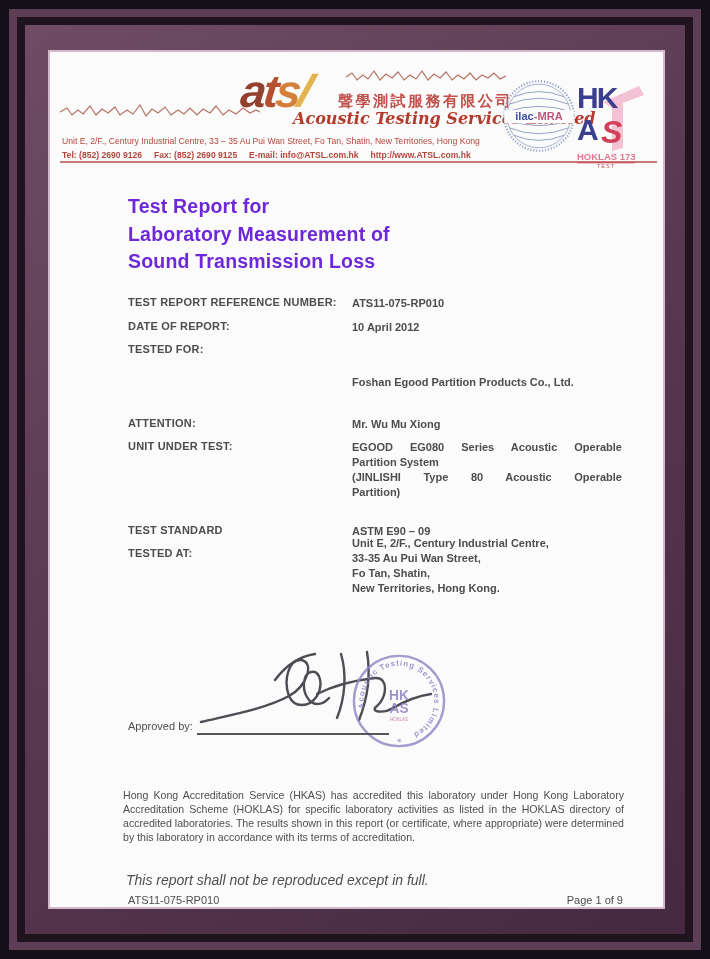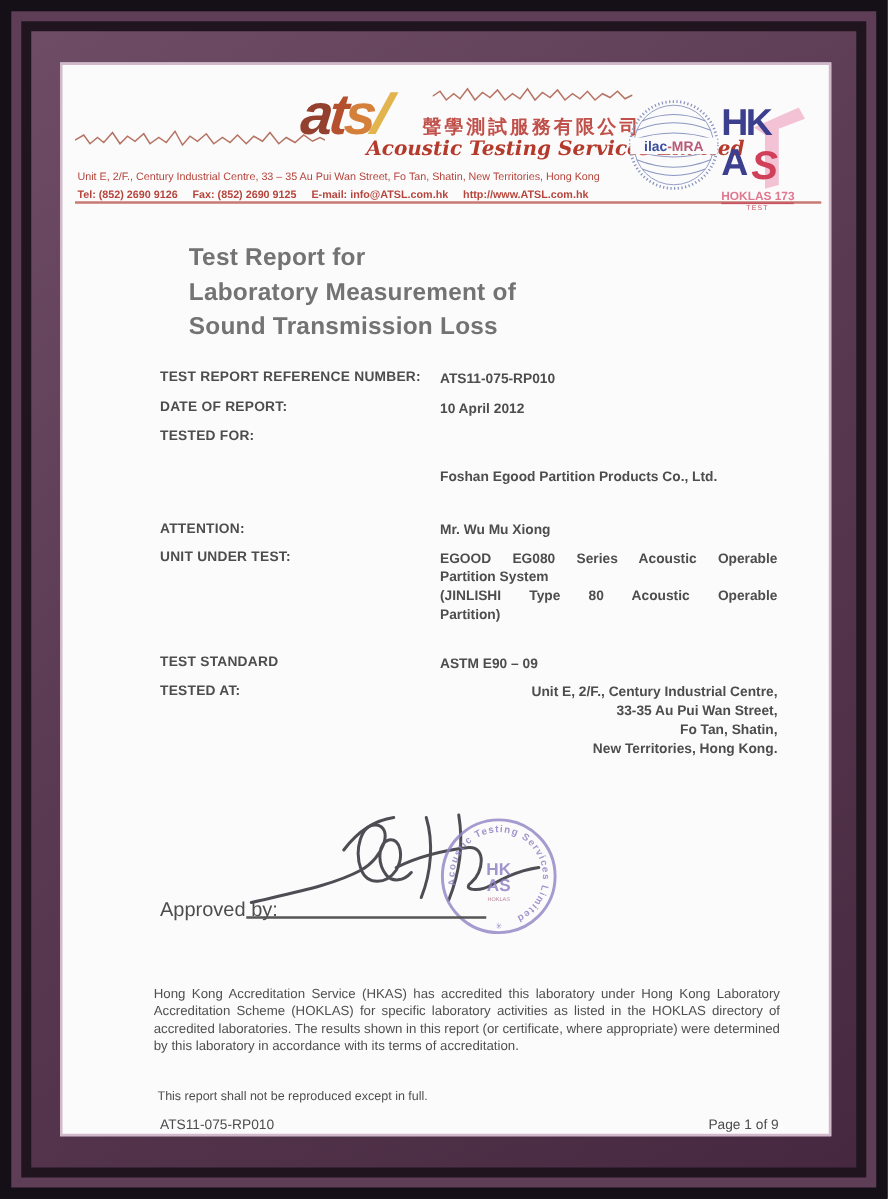--- a/index.html
+++ b/index.html
@@ -19,32 +19,32 @@
   .l-a{color:#93402f;}
   .l-t{color:#b5502f;}
   .l-s{color:#d4803a;}
   .l-l{color:#e2b44e;transform:skewX(-14deg);}
   .cjk{left:288px;top:40px;font-size:15px;font-weight:bold;color:#c0504a;letter-spacing:2.5px;white-space:nowrap;}
   .script-name{left:243px;top:57px;font-family:"DejaVu Serif",serif;font-style:italic;font-weight:bold;font-size:16px;color:#b43a2c;white-space:nowrap;}
   .addr{left:12px;top:84px;width:540px;font-size:8.6px;font-weight:normal;color:#b5453c;white-space:nowrap;}
   .contact{left:12px;top:98px;width:540px;font-size:8.6px;font-weight:bold;color:#b5453c;white-space:pre;}
   .red-rule{left:10px;top:109px;width:597px;height:2px;background:#c87a74;}
   
-  .title{left:78px;top:141px;font-size:19.5px;font-weight:bold;color:#737373;line-height:27.5px;letter-spacing:.2px;margin-left:23px;}
+  .title{left:78px;top:141px;font-size:19.5px;font-weight:bold;color:#6d28d9;line-height:27.5px;letter-spacing:.2px;}
   
   .flabel{left:78px;width:225px;font-size:11px;font-weight:bold;color:#4d4d4d;letter-spacing:.2px;}
   .fvalue{left:302px;width:270px;font-size:11px;font-weight:bold;color:#4d4d4d;line-height:15px;}
   .just{text-align:justify;text-align-last:justify;}
   
-  .approved{left:78px;top:668px;font-size:16px;color:#4d4d4d;}
+  .approved{left:78px;top:668px;font-size:11px;color:#4d4d4d;}
   .sig-line{left:147px;top:681px;width:192px;height:1.5px;background:#565656;}
   .sig-name{left:147px;top:686px;font-size:11px;color:#4d4d4d;line-height:14.5px;}
   
   .foot-para{left:73px;top:736px;width:501px;font-size:10.6px;color:#4f4f4f;line-height:14px;text-align:justify;}
-  .foot-note{left:76px;top:820px;font-size:10px;color:#4f4f4f;}
+  .foot-note{left:76px;top:820px;font-size:14px;color:#4f4f4f;font-style:italic;}
   .foot-ref{left:78px;top:842px;font-size:11px;color:#4d4d4d;}
   .foot-page{top:842px;right:40px;font-size:11px;color:#4d4d4d;}
 </style>
 </head>
 <body>
 
 <div class="stage">
   <div class="frame"></div>
   <div class="frame-band"></div>
   <div class="frame-groove"></div>
@@ -118,21 +118,21 @@
       <div class="just">EGOOD EG080 Series Acoustic Operable</div>
       <div>Partition System</div>
       <div class="just">(JINLISHI Type 80 Acoustic Operable</div>
       <div>Partition)</div>
     </div>
 
     <div class="abs flabel" style="top:472px;">TEST STANDARD</div>
     <div class="abs fvalue" style="top:472px;">ASTM E90 – 09</div>
 
     <div class="abs flabel" style="top:495px;">TESTED AT:</div>
-    <div class="abs fvalue" style="top:495px;text-align:right;">
+    <div class="abs fvalue" style="top:484px;">
       <div>Unit E, 2/F., Century Industrial Centre,</div>
       <div>33-35 Au Pui Wan Street,</div>
       <div>Fo Tan, Shatin,</div>
       <div>New Territories, Hong Kong.</div>
     </div>
 
     <svg class="abs" style="left:145px;top:596px;" width="250" height="92" viewBox="0 0 250 92">
       <g fill="none" stroke="#3f3f46" stroke-width="2.4" stroke-linecap="round" opacity="0.92">
         <path d="M6 74 C40 66 72 60 94 48 C112 38 120 14 106 12 C94 11 88 32 94 48 C99 60 114 60 122 48 C128 38 126 22 116 24 C108 26 106 42 114 52 C119 58 128 57 134 50"></path>
         <path d="M80 32 C92 16 106 8 120 6"></path>

